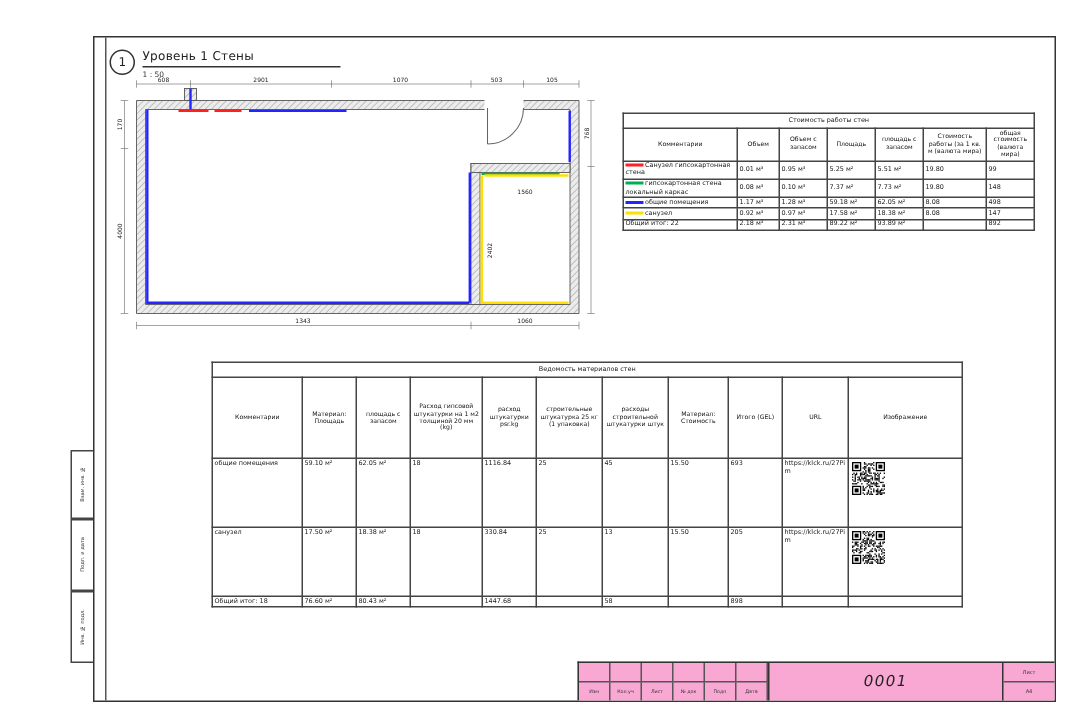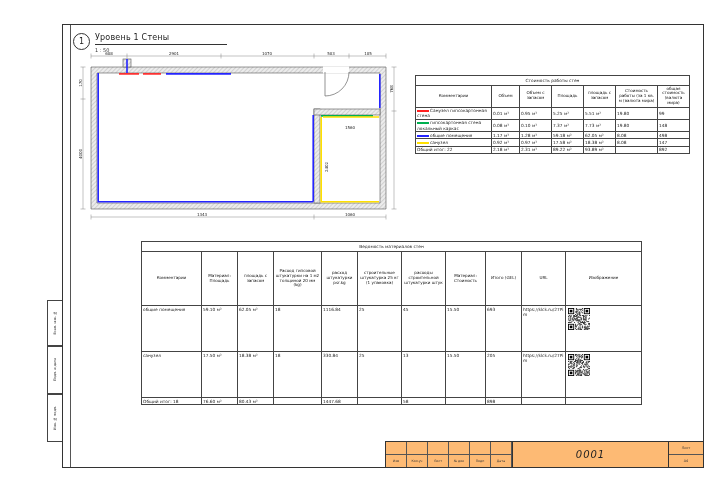--- a/index.html
+++ b/index.html
@@ -25,21 +25,21 @@
   .t-title{text-align:center;font-size:5px;height:8px;}
   .hdr td{text-align:center;font-size:4.1px;color:#111;}
   .cost{left:352px;top:50px;width:274px;}
   .materials{left:78px;top:216px;width:500px;}
   .materials .body td{vertical-align:top;height:44px;}
   .sw{display:inline-block;width:12px;height:2px;vertical-align:middle;margin-right:1px;}
   .qr{display:block;margin:1px;}
   .urlcell{color:#1a0dab;}
 
   
-  .titleblock{position:absolute;left:322px;bottom:0;width:317px;height:25px;border-left:0.8px solid #333;border-top:0.8px solid #333;display:flex;background:#fdba74;}
+  .titleblock{position:absolute;left:322px;bottom:0;width:317px;height:25px;border-left:0.8px solid #333;border-top:0.8px solid #333;display:flex;background:#f9a8d4;}
   .tb-left{width:126px;display:flex;flex-direction:column;border-right:0.8px solid #333;}
   .tb-row{display:flex;flex:1;}
   .tb-cell{flex:1;border-right:0.6px solid #555;border-bottom:0.6px solid #555;font-size:3.2px;display:flex;align-items:center;justify-content:center;color:#333;}
   .tb-row:last-child .tb-cell{border-bottom:none;}
   .tb-doc{flex:1;display:flex;align-items:center;justify-content:center;font-size:10px;font-style:italic;letter-spacing:1px;color:#222;}
   .tb-right{width:34px;border-left:0.8px solid #333;display:flex;flex-direction:column;}
   .tb-right div{flex:1;border-bottom:0.6px solid #555;font-size:3.4px;display:flex;align-items:center;justify-content:center;color:#333;}
   .tb-right div:last-child{border-bottom:none;}
 
   

